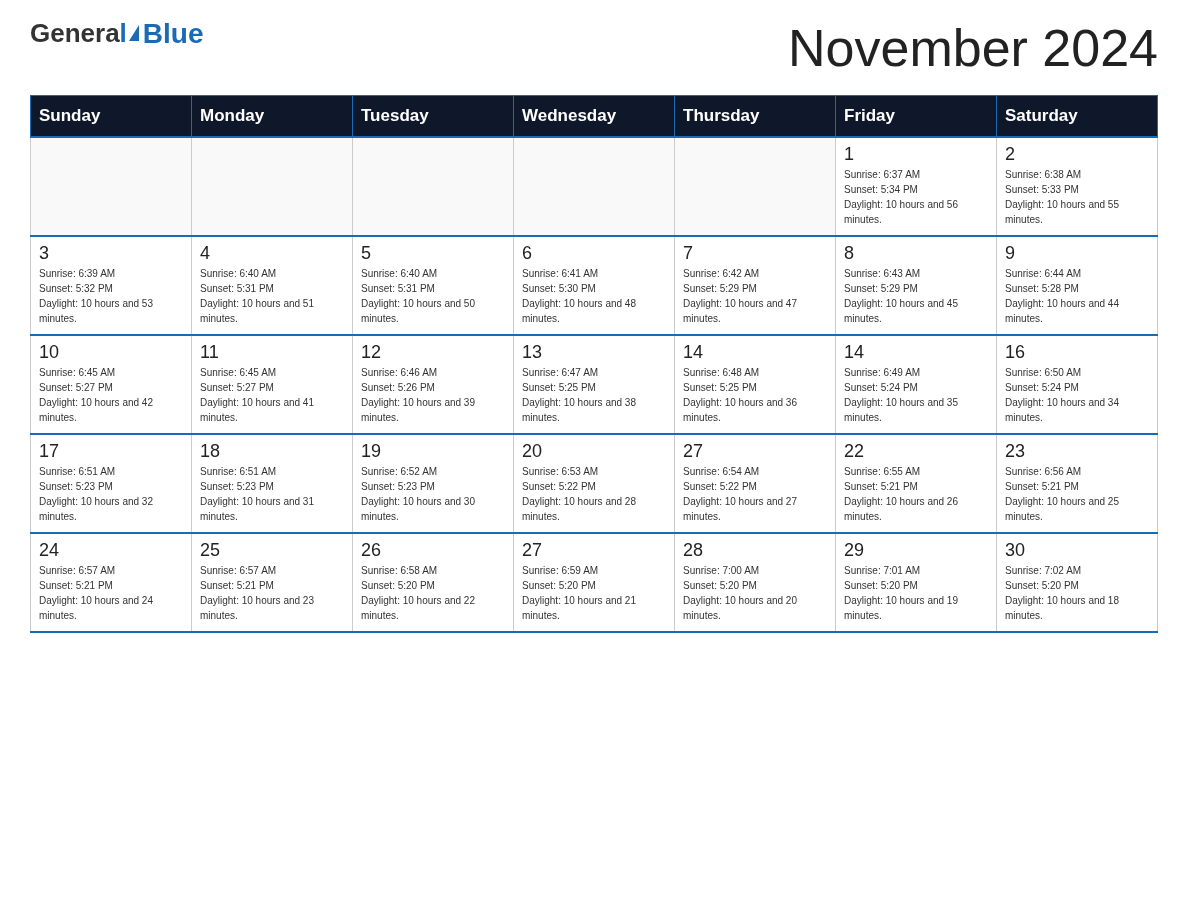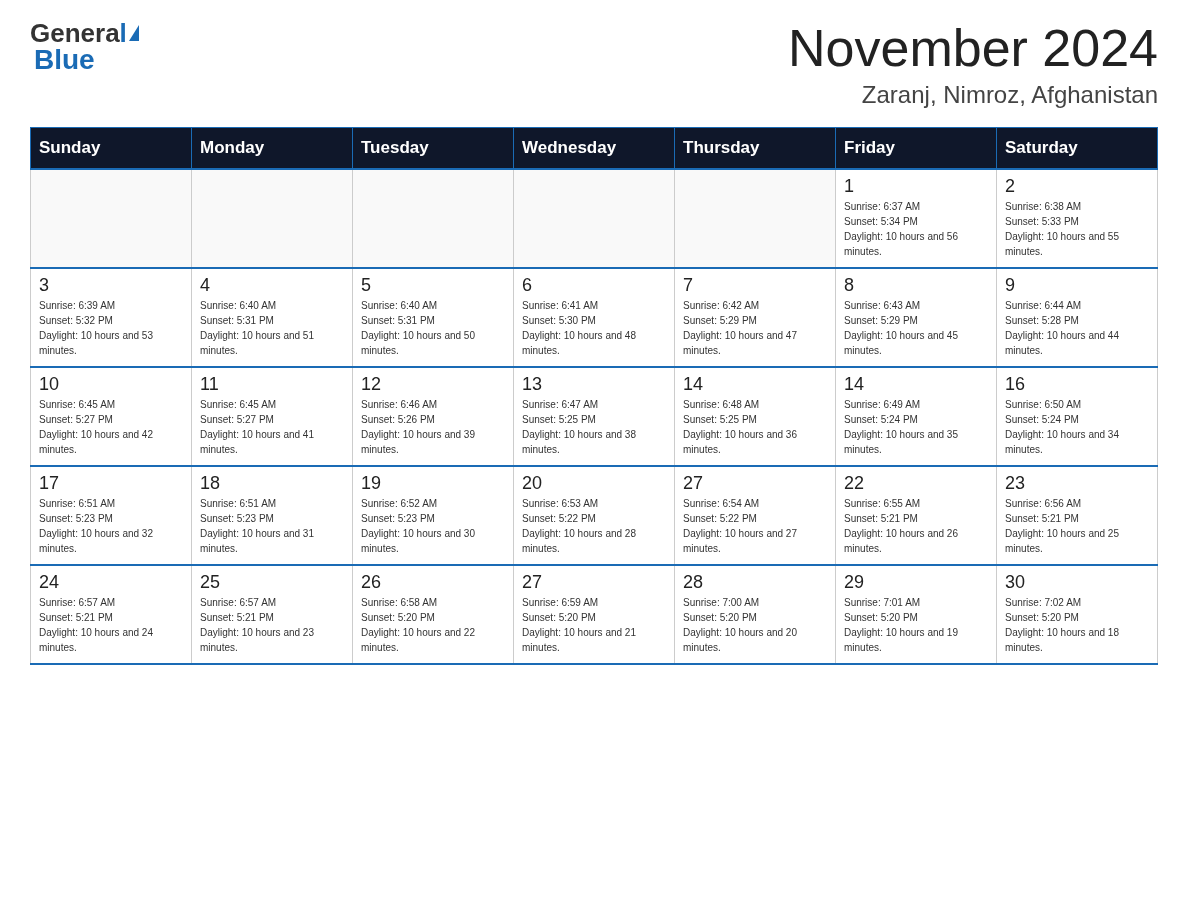--- a/index.html
+++ b/index.html
@@ -11,21 +11,20 @@
       min-height: 918px;
     }
     .header {
       display: flex;
       justify-content: space-between;
       align-items: flex-start;
       margin-bottom: 18px;
     }
     .logo {
       display: flex;
-      flex-direction: column;
       align-items: flex-start;
     }
     .logo-general {
       font-size: 26px;
       font-weight: bold;
       color: #333;
       line-height: 1;
     }
     .logo-general span.blue-g {
       color: #1a6bb5;
@@ -40,21 +39,20 @@
       vertical-align: middle;
     }
     .logo-blue {
       font-size: 28px;
       font-weight: bold;
       color: #1a6bb5;
       margin-top: -2px;
       padding-left: 4px;
     }
     .title-block {
-      text-align: right;
     }
     .title-block h1 {
       font-size: 52px;
       font-weight: 400;
       color: #222;
       line-height: 1.1;
     }
     .title-block h2 {
       font-size: 24px;
       font-weight: 400;
@@ -115,21 +113,20 @@
     <div class="logo-line1">
       <span class="logo-general">
         Genera<span class="blue-g">l</span>
       </span>
       <span class="logo-triangle"></span>
     </div>
     <span class="logo-blue">Blue</span>
   </div>
   <div class="title-block">
     <h1>November 2024</h1>
-    <h2>Zaranj, Nimroz, Afghanistan</h2>
   </div>
 </div>
 
 <table class="calendar">
   <thead>
     <tr>
       <th>Sunday</th>
       <th>Monday</th>
       <th>Tuesday</th>
       <th>Wednesday</th>

